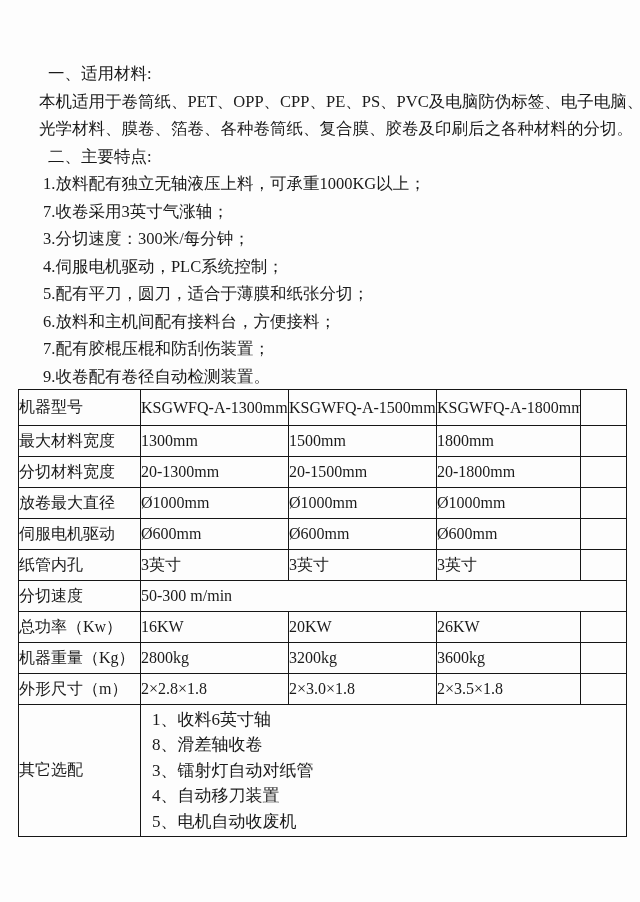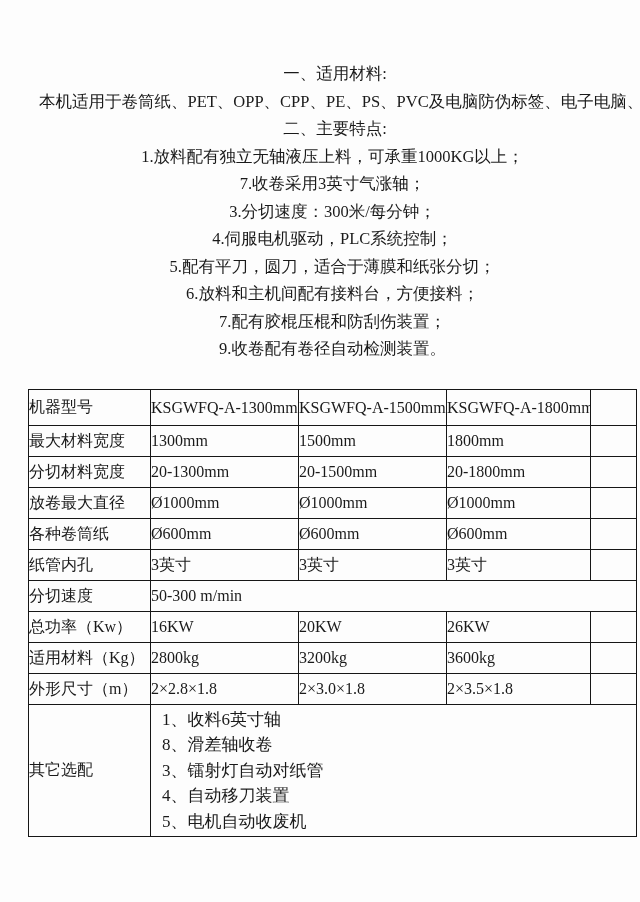--- a/index.html
+++ b/index.html
@@ -21,35 +21,33 @@
     position: absolute;
     top: 60px;
     left: 0;
     width: 622px;
   }
   .line {
     height: 27.5px;
     line-height: 27.5px;
     font-size: 16.5px;
     white-space: nowrap;
-    text-align: center;
   }
   .h-line   { padding-left: 48px; }
   .p-line   { padding-left: 39px; }
   .item-line{ padding-left: 43px; }
 
   
   table.spec {
     position: absolute;
     top: 389px;
     left: 18px;
     width: 608px;
     border-collapse: collapse;
     table-layout: fixed;
-    margin-left: 10px;
   }
   table.spec td {
     border: 1.6px solid #161616;
     padding: 0;
     font-size: 16px;
     vertical-align: middle;
     overflow: hidden;
     white-space: nowrap;
   }
   tr.model-row  { height: 36px; }
@@ -67,20 +65,21 @@
   }
 </style>
 </head>
 <body>
 
 <div class="page">
 
   <div class="textblock">
     <div class="line h-line">一、适用材料:</div>
     <div class="line p-line">本机适用于卷筒纸、PET、OPP、CPP、PE、PS、PVC及电脑防伪标签、电子电脑、</div>
+    <div class="line p-line">光学材料、膜卷、箔卷、各种卷筒纸、复合膜、胶卷及印刷后之各种材料的分切。</div>
     <div class="line h-line">二、主要特点:</div>
     <div class="line item-line">1.放料配有独立无轴液压上料，可承重1000KG以上；</div>
     <div class="line item-line">7.收卷采用3英寸气涨轴；</div>
     <div class="line item-line">3.分切速度：300米/每分钟；</div>
     <div class="line item-line">4.伺服电机驱动，PLC系统控制；</div>
     <div class="line item-line">5.配有平刀，圆刀，适合于薄膜和纸张分切；</div>
     <div class="line item-line">6.放料和主机间配有接料台，方便接料；</div>
     <div class="line item-line">7.配有胶棍压棍和防刮伤装置；</div>
     <div class="line item-line">9.收卷配有卷径自动检测装置。</div>
   </div>
@@ -121,21 +120,21 @@
 
     <tr class="std-row">
       <td class="lbl">放卷最大直径</td>
       <td class="val">Ø1000mm</td>
       <td class="val">Ø1000mm</td>
       <td class="val">Ø1000mm</td>
       <td class="blank"></td>
     </tr>
 
     <tr class="std-row">
-      <td class="lbl">各种卷筒纸</td>
+      <td class="lbl">伺服电机驱动</td>
       <td class="val">Ø600mm</td>
       <td class="val">Ø600mm</td>
       <td class="val">Ø600mm</td>
       <td class="blank"></td>
     </tr>
 
     <tr class="std-row">
       <td class="lbl">纸管内孔</td>
       <td class="val">3英寸</td>
       <td class="val">3英寸</td>
@@ -151,21 +150,21 @@
 
     <tr class="std-row">
       <td class="lbl">总功率（Kw）</td>
       <td class="val">16KW</td>
       <td class="val">20KW</td>
       <td class="val">26KW</td>
       <td class="blank"></td>
     </tr>
 
     <tr class="std-row">
-      <td class="lbl">适用材料（Kg）</td>
+      <td class="lbl">机器重量（Kg）</td>
       <td class="val">2800kg</td>
       <td class="val">3200kg</td>
       <td class="val">3600kg</td>
       <td class="blank"></td>
     </tr>
 
     <tr class="std-row">
       <td class="lbl">外形尺寸（m）</td>
       <td class="val">2×2.8×1.8</td>
       <td class="val">2×3.0×1.8</td>

